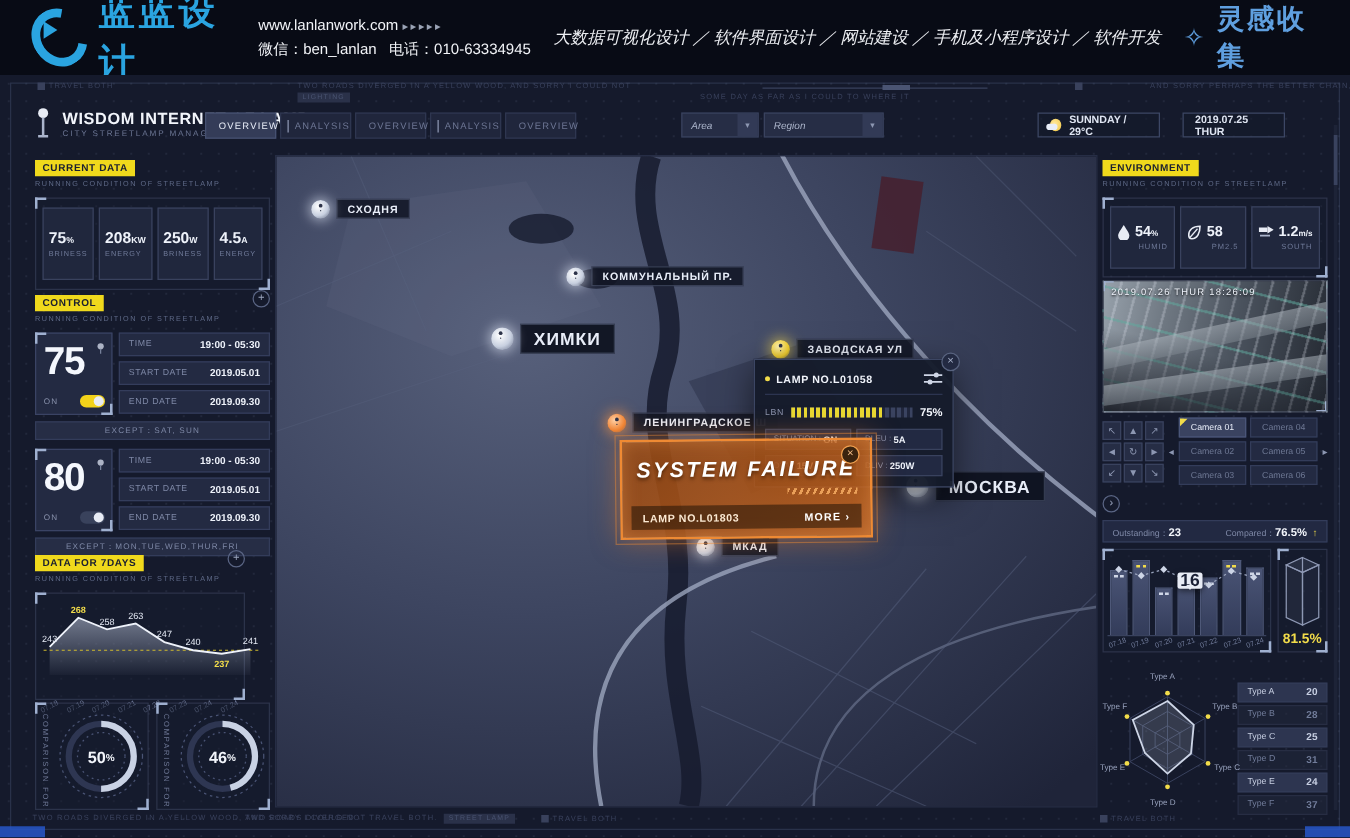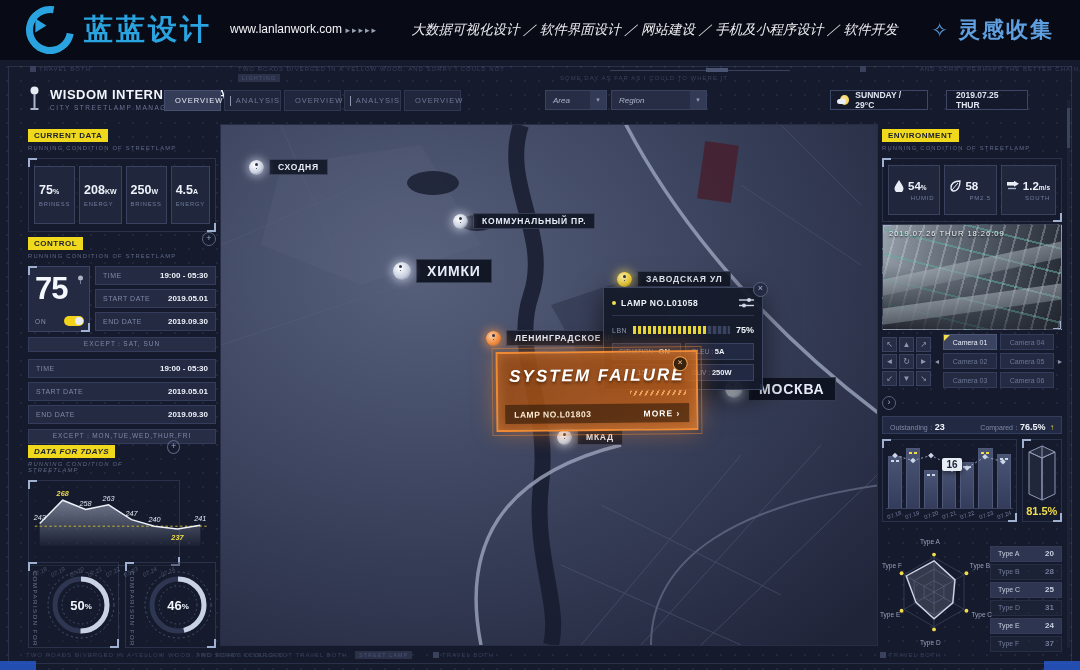--- a/index.html
+++ b/index.html
@@ -80,21 +80,21 @@
   .toggle i{position:absolute;right:1px;top:1px;width:8px;height:8px;border-radius:50%;background:#e8ecf5;}
   .toggle.on{background:#f2d21a;}
   .ctl-rows{flex:1;display:flex;flex-direction:column;gap:4px;}
   .ctl-row{height:19px;background:#232a42;border:1px solid #343d5c;display:flex;align-items:center;
       justify-content:space-between;padding:0 7px;box-sizing:border-box;}
   .ctl-row .k{font-size:7px;color:#7e88a6;letter-spacing:.5px;}
   .ctl-row .w{font-size:8px;font-weight:bold;color:#eef2fa;}
   .exceptbar{margin-top:5px;height:13px;background:#262d45;border:1px solid #333c5a;display:flex;
       align-items:center;justify-content:center;font-size:6.5px;letter-spacing:1px;color:#7e88a6;}
   
-  .p-week{position:absolute;left:28px;top:380px;width:152px;font-style:italic;}
+  .p-week{position:absolute;left:28px;top:380px;width:168px;}
   .week-box{margin-top:7px;height:86px;padding:4px 2px 2px;box-sizing:border-box;}
   .week-x{display:flex;justify-content:space-between;padding:3px 4px 0;}
   .week-x span{font-size:6px;color:#707b9a;transform:rotate(-28deg);width:16px;text-align:center;}
   
   .p-gauges{position:absolute;left:28px;top:502px;width:188px;display:flex;gap:6px;}
   .gauge{flex:1;height:84px;position:relative;}
   .gauge .vlabel{position:absolute;left:3px;top:8px;writing-mode:vertical-rl;font-size:6px;
       letter-spacing:1.5px;color:#6c7694;}
   .gauge .gsvg{position:absolute;left:14px;top:4px;}
   .gauge .pct{position:absolute;left:14px;top:4px;width:76px;height:76px;display:flex;align-items:center;
@@ -183,21 +183,21 @@
   .wb-sum .w{font-size:9px;font-weight:bold;color:#f2f5fb;}
   .wb-sum .up{color:#f2dc4a;font-size:8px;font-weight:bold;}
   .wb-body{margin-top:5px;display:flex;gap:5px;}
   .wb-chartcol{width:132px;}
   .wb-chart{height:64px;position:relative;border-bottom:1px solid #39425e;}
   #wb-bars{position:absolute;inset:0;display:flex;align-items:flex-end;gap:4px;padding:0 2px;box-sizing:border-box;}
   .wb-bar{flex:1;background:linear-gradient(#4a5475,#333c5a);border:1px solid #4e5878;border-bottom:none;position:relative;}
   .wb-bar i{position:absolute;left:2px;right:2px;top:3px;height:2px;}
   #wb-line{position:absolute;inset:0;}
   .wb-tip{position:absolute;left:56px;top:14px;width:20px;height:13px;background:#e8ecf5;color:#1a2035;
-      font-size:10px;font-weight:bold;text-align:center;line-height:13px;border-radius:2px;box-shadow:0 2px 5px rgba(0,0,0,.5);}
+      font-size:14px;font-weight:bold;text-align:center;line-height:13px;border-radius:2px;box-shadow:0 2px 5px rgba(0,0,0,.5);}
   .wb-tip::after{content:"";position:absolute;left:7px;bottom:-4px;border:3px solid transparent;border-top:4px solid #e8ecf5;}
   .wb-x{display:flex;justify-content:space-between;padding:3px 1px 0;}
   .wb-x span{font-size:5.8px;color:#707b9a;transform:rotate(-20deg);}
   .wb-cube{width:40px;display:flex;flex-direction:column;align-items:center;justify-content:space-between;}
   .wb-total{font-size:11px;font-weight:bold;color:#f2dc4a;margin-top:3px;}
   
   .p-radar{position:absolute;left:882px;top:478px;width:180px;display:flex;gap:4px;}
   .radar-wrap{width:104px;height:108px;position:relative;}
   .radar-lb{position:absolute;font-size:6.5px;color:#98a2bd;white-space:nowrap;}
   .rleg{flex:1;display:flex;flex-direction:column;gap:2.5px;margin-top:8px;}
@@ -215,20 +215,22 @@
 <div class="site-header">
   <div class="logo-wrap">
     <div class="logo-mark">
         <i></i>
       </div>
     <div class="logo-text">蓝蓝设计</div>
   </div>
   <div class="site-info">
     <div><span>www.lanlanwork.com</span>
          <span class="arrows">▸▸▸▸▸</span></div>
+    <div><span>微信：ben_lanlan</span>&nbsp;&nbsp;
+         <span>电话：010-63334945</span></div>
   </div>
   <div class="services">大数据可视化设计 ／ 软件界面设计 ／ 网站建设 ／ 手机及小程序设计 ／ 软件开发</div>
   <div class="collect">
     <span class="ico">✧</span>
     <span>灵感收集</span>
   </div>
 </div>
 
 <div class="dash">
   <div class="frame"></div>
@@ -354,20 +356,34 @@
           </div>
         <div class="ctl-row">
             <span class="k">END DATE</span>
             <span class="w">2019.09.30</span>
           </div>
       </div>
     </div>
     <div class="exceptbar">EXCEPT：SAT, SUN</div>
 
     <div class="ctl-group">
+      <div class="bignum ticks">
+        <span class="lampmini">
+          <svg width="7" height="10" viewBox="0 0 7 10">
+              <circle cx="3.5" cy="3" r="2.5" fill="#cfd6e6"></circle>
+              <rect x="3" y="5" width="1" height="4" fill="#8d97b2"></rect>
+            </svg></span>
+        <div class="n">80</div>
+        <div class="onrow">
+            <span class="on">ON</span>
+          <span class="toggle">
+              <i></i>
+            </span>
+          </div>
+      </div>
       <div class="ctl-rows">
         <div class="ctl-row">
             <span class="k">TIME</span>
             <span class="w">19:00 - 05:30</span>
           </div>
         <div class="ctl-row">
             <span class="k">START DATE</span>
             <span class="w">2019.05.01</span>
           </div>
         <div class="ctl-row">

